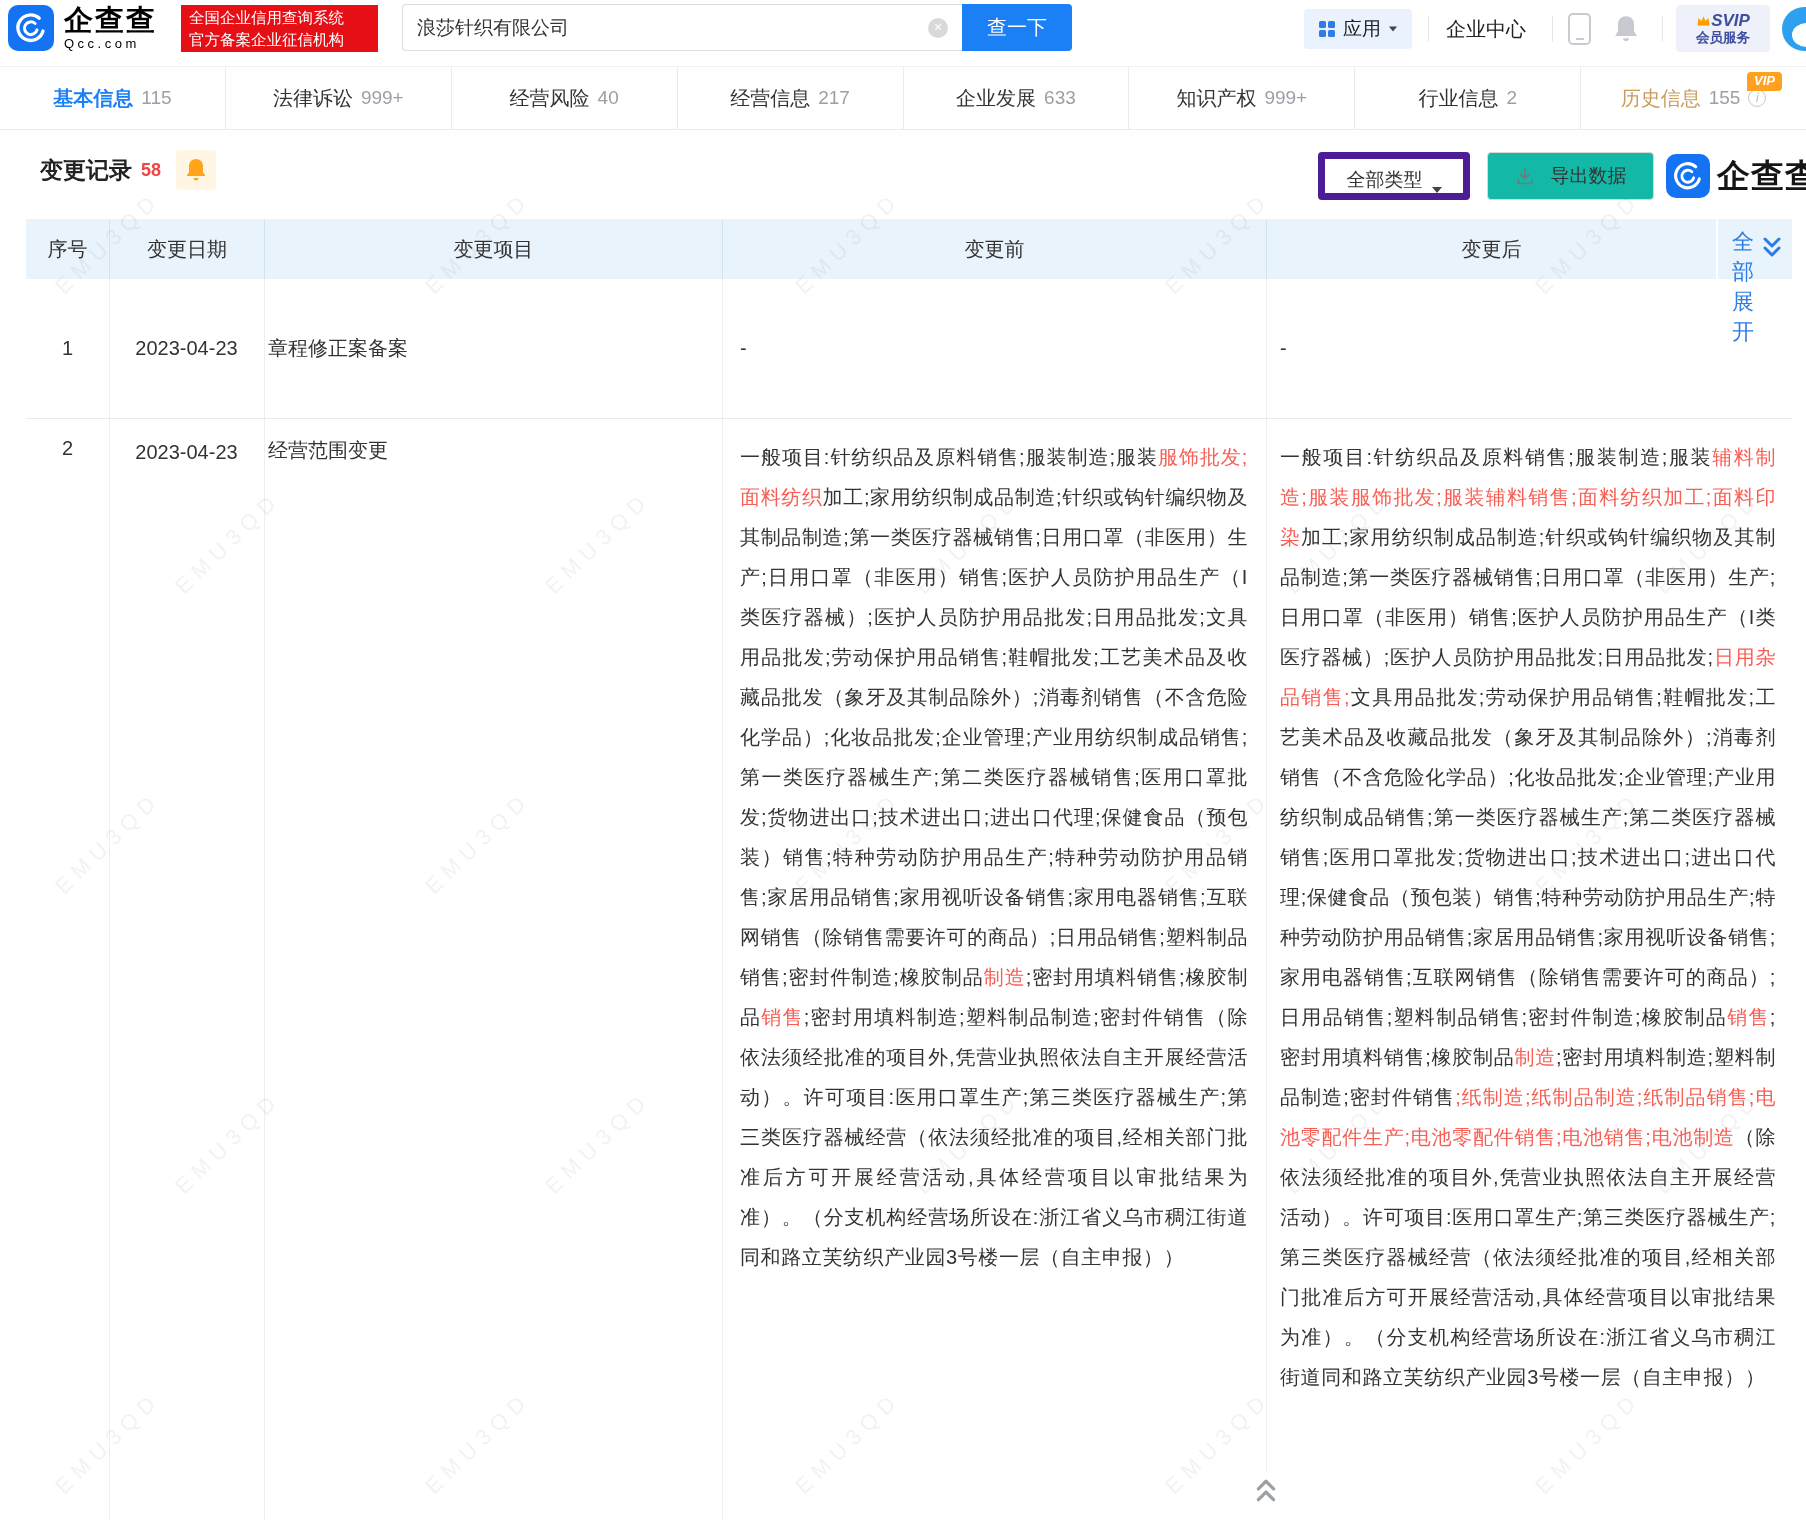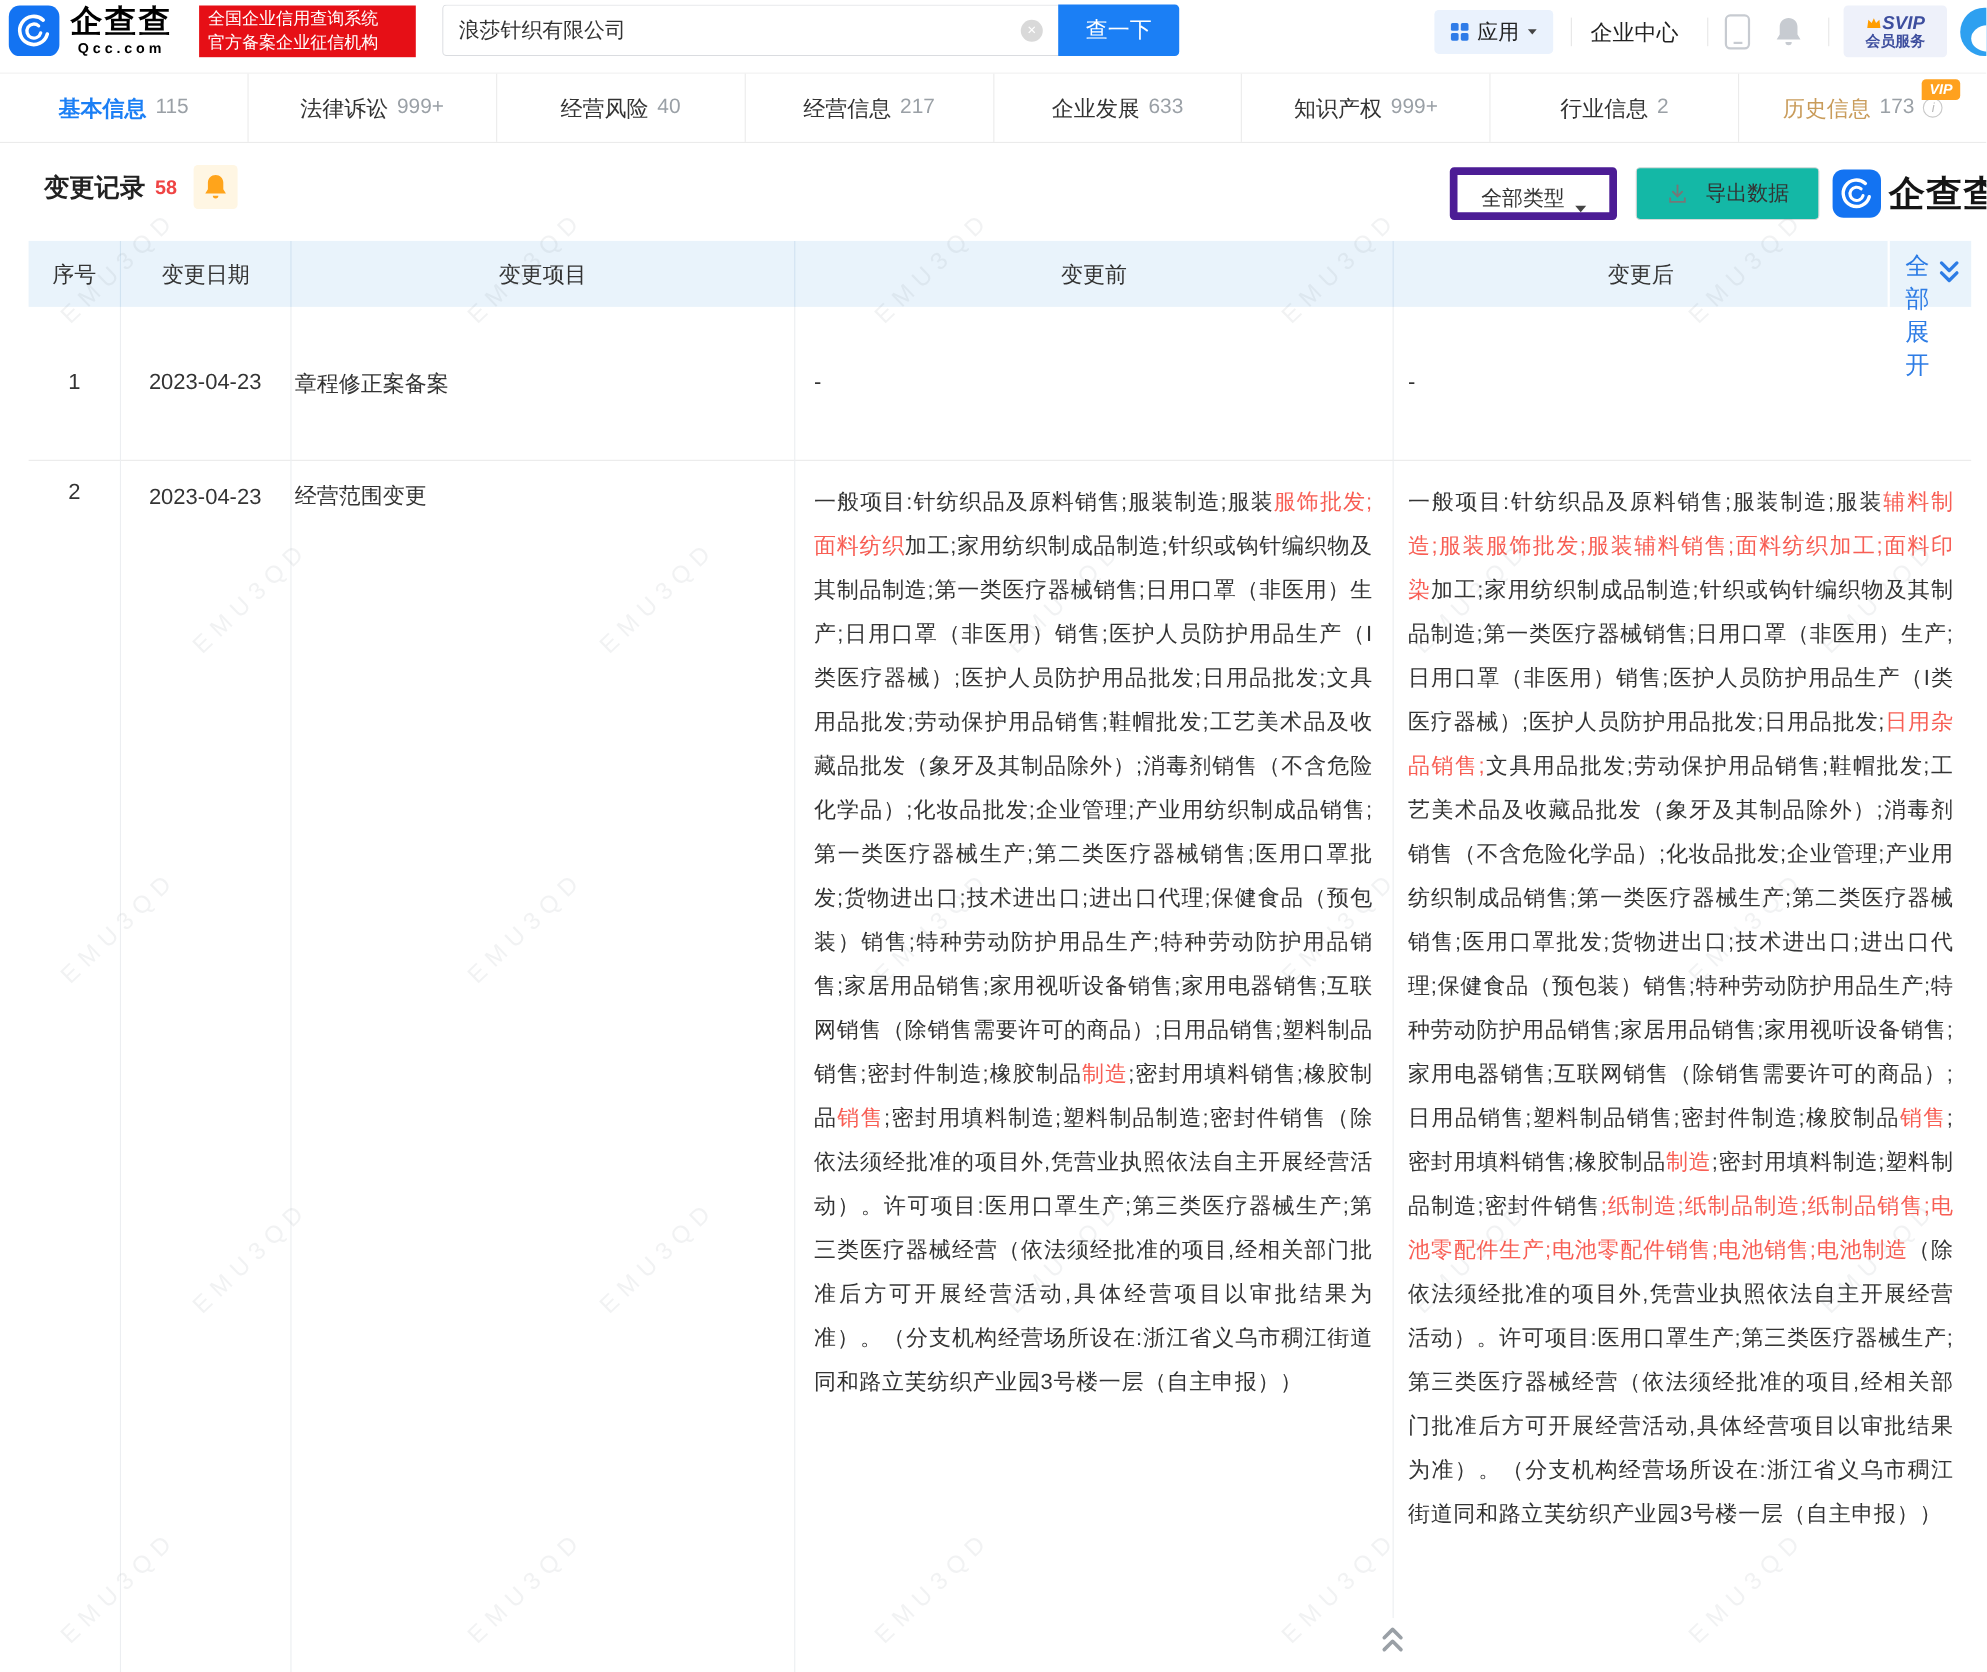--- a/index.html
+++ b/index.html
@@ -7,21 +7,21 @@
   .page {
     position:relative; width:1806px; height:1520px; overflow:hidden;
     font-family:"Liberation Sans","DejaVu Sans",sans-serif; color:#333; background:#fff;
   }
   
   .topbar { position:absolute; left:0; top:0; width:1806px; height:58px; background:#fff; z-index:2; }
   .logo-ic { position:absolute; left:8px; top:5px; width:46px; height:46px; border-radius:10px; background:#1373F2;
              display:flex; align-items:center; justify-content:center; }
   .brand-blk { position:absolute; left:64px; top:5px; }
   .brand-cn { font-size:29px; font-weight:700; color:#000; line-height:30px; letter-spacing:2px; }
-  .brand-en { font-size:13px; font-weight:700; color:#000; letter-spacing:3.5px; margin-top:1px;text-align:center; }
+  .brand-en { font-size:13px; font-weight:400; color:#000; letter-spacing:3.5px; margin-top:1px; }
   .gov-badge { position:absolute; left:181px; top:5px; width:197px; height:47px; background:#E60F16; color:#fff;
                font-size:15.5px; line-height:22px; display:flex; flex-direction:column; justify-content:center; padding-left:8px; }
   .search-box { position:absolute; left:402px; top:4px; width:560px; height:47px; border:1px solid #DADCE0;
                 border-right:none; border-radius:4px 0 0 4px; display:flex; align-items:center; font-size:19px; color:#333; padding:0 14px; }
   .search-val { flex:1; }
   .clear-ic { width:20px; height:20px; border-radius:50%; background:#D9D9D9; color:#fff; font-size:14px; line-height:19px; text-align:center; }
   .search-btn { position:absolute; left:962px; top:4px; width:110px; height:47px; background:#1B7FF5; color:#fff;
                 font-size:20px; border:none; border-radius:0 4px 4px 0; display:flex; align-items:center; justify-content:center; }
   .apps-pill { position:absolute; left:1304px; top:9px; width:108px; height:40px; background:#EAF2FD; border-radius:4px;
                display:flex; align-items:center; justify-content:center; gap:7px; font-size:19px; color:#222; }
@@ -174,21 +174,21 @@
       <div class="tab">
         <span class="lbl">知识产权</span>
         <span class="cnt">999+</span>
       </div>
       <div class="tab">
         <span class="lbl">行业信息</span>
         <span class="cnt">2</span>
       </div>
       <div class="tab gold">
         <span class="lbl">历史信息</span>
-        <span class="cnt">173</span>
+        <span class="cnt">155</span>
         <span class="info-i">i</span>
         <span class="vip-chip">VIP</span>
       </div>
     </nav>
 
   <div class="sec-left">
     <span class="sec-title">变更记录</span>
     <span class="sec-count">58</span>
     <span class="bell-btn">
       <svg width="24" height="26" viewBox="0 0 24 26">

